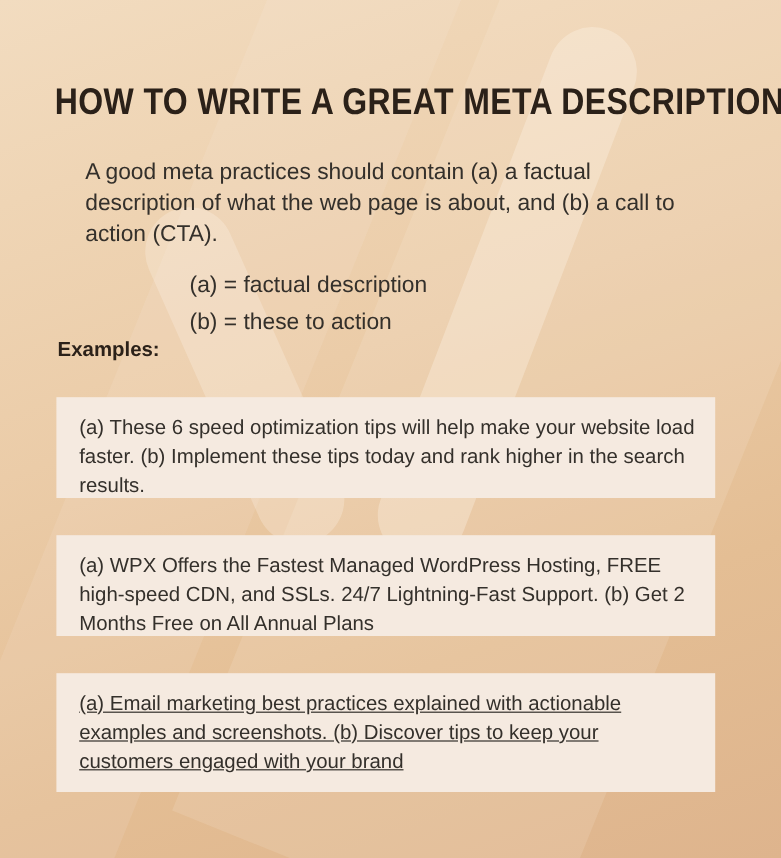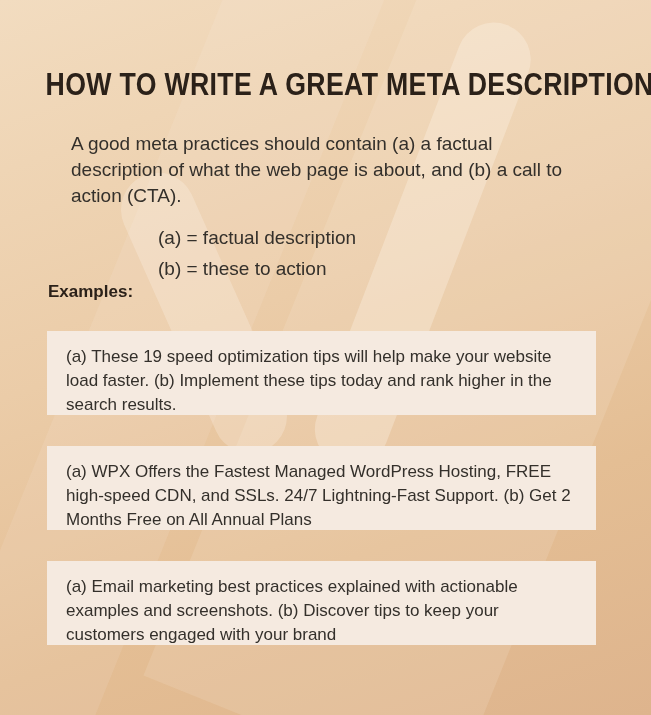--- a/index.html
+++ b/index.html
@@ -141,21 +141,21 @@
     width: 549px;
     box-sizing: border-box;
     background: #F5EAE0;
     padding: 14px 17px 14px 19px;
     color: #34302B;
     font-size: 17px;
     line-height: 24px;
   }
   .ex-1 { top: 331px; height: 84px; }
   .ex-2 { top: 446px; height: 84px; }
-  .ex-3 { top: 561px; height: 84px; }
+  .ex-3 { top: 561px; height: 99px; text-decoration: underline; }
 
   
   .footer {
     position: absolute;
     right: 55px;
     top: 662px;
     color: #6B4A32;
     font-size: 15px;
     font-weight: bold;
     letter-spacing: 0.2px;
@@ -177,21 +177,21 @@
 
     <p class="intro">A good meta practices should contain (a) a factual description of what the web page is about, and (b) a call to action (CTA).</p>
 
     <div class="defs">
       <div class="def-line">(a) = factual description</div>
       <div class="def-line">(b) = these to action</div>
     </div>
 
     <div class="examples-label">Examples:</div>
 
-    <div class="ex-box ex-1">(a) These 19 speed optimization tips will help make your website load faster. (b) Implement these tips today and rank higher in the search results.</div>
+    <div class="ex-box ex-1">(a) These 6 speed optimization tips will help make your website load faster. (b) Implement these tips today and rank higher in the search results.</div>
 
     <div class="ex-box ex-2">(a) WPX Offers the Fastest Managed WordPress Hosting, FREE high-speed CDN, and SSLs. 24/7 Lightning-Fast Support. (b) Get 2 Months Free on All Annual Plans</div>
 
     <div class="ex-box ex-3">(a) Email marketing best practices explained with actionable examples and screenshots. (b) Discover tips to keep your customers engaged with your brand</div>
 
 
   </div>
 </div>
 
 </body></html>

